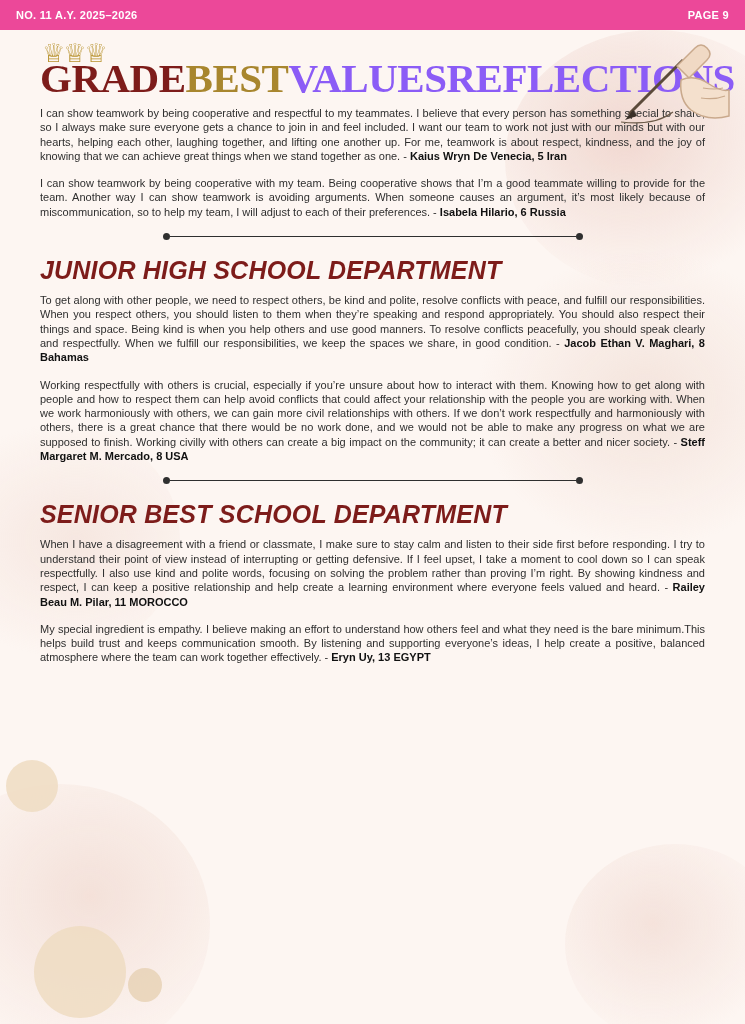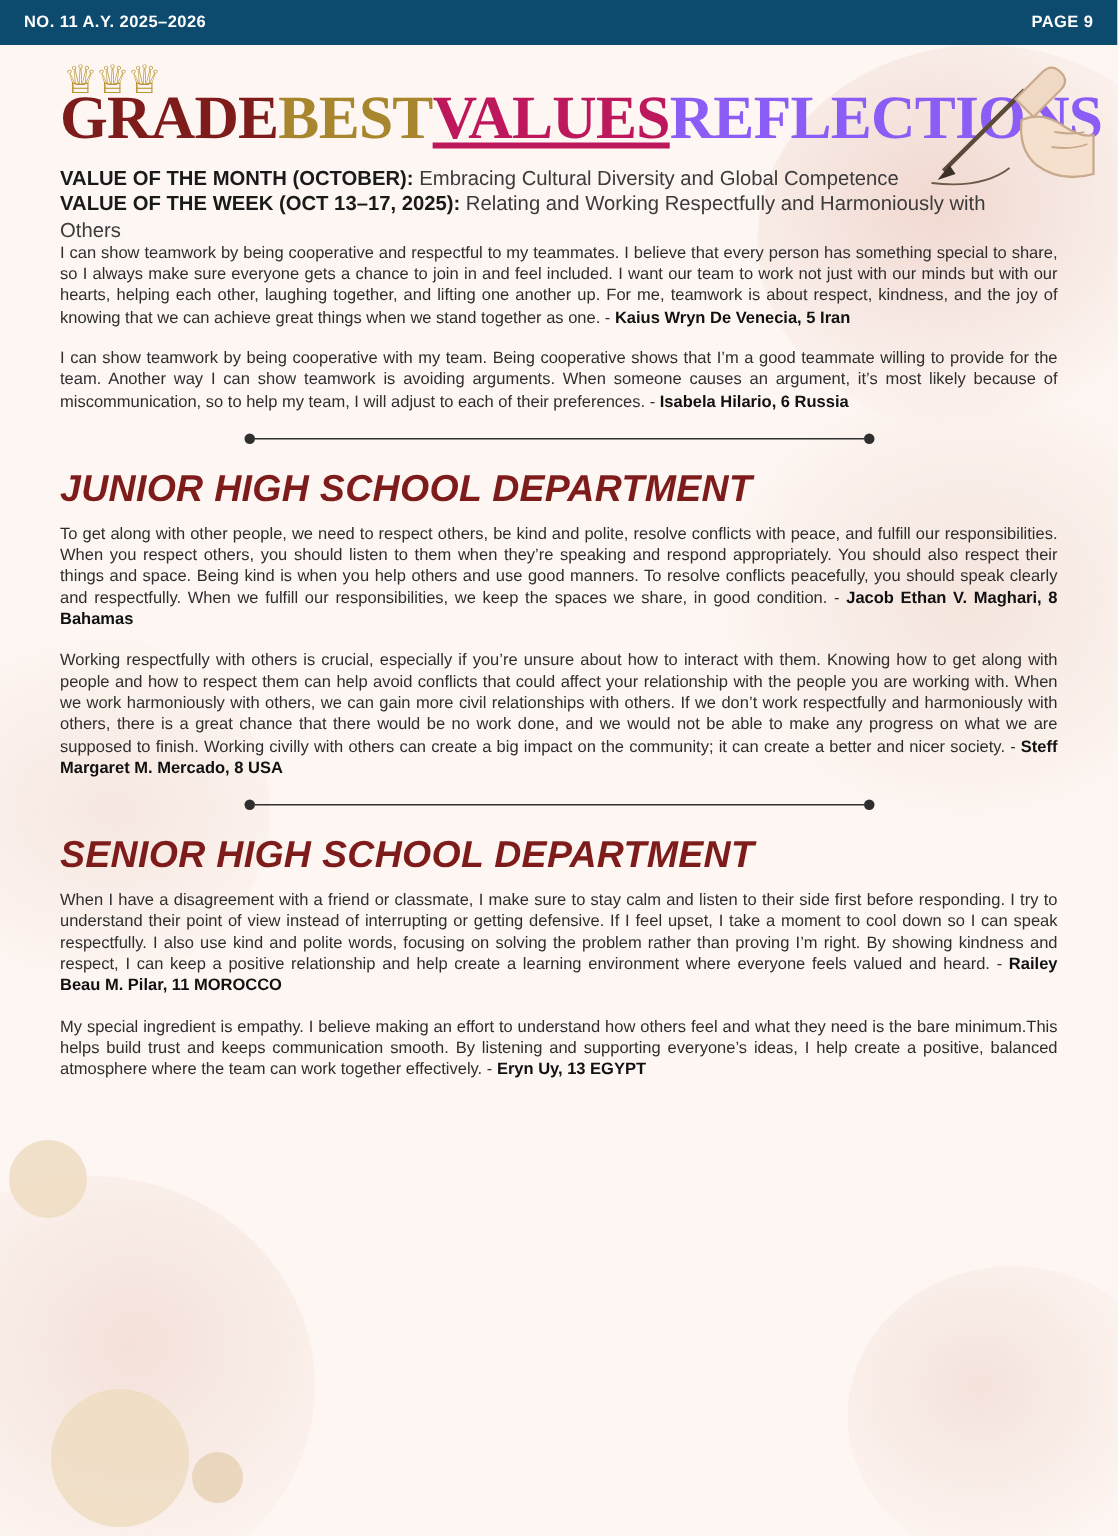--- a/index.html
+++ b/index.html
@@ -61,21 +61,21 @@
   }
   .circle-1 { width: 52px; height: 52px; left: 6px;  top: 760px; }
   .circle-2 { width: 92px; height: 92px; left: 34px; top: 926px; }
   .circle-3 { width: 34px; height: 34px; left: 128px; top: 968px; background:#e8d2b6; }
 
   
   .topbar {
     position: relative;
     z-index: 3;
     height: 30px;
-    background: #0c4a6e;
+    background: #ec4899;
     color: #ffffff;
     display: flex;
     align-items: center;
     justify-content: space-between;
     padding: 12px 16px;
     box-sizing: border-box;
     font-size: 11px;
     font-weight: bold;
     letter-spacing: .3px;
   }
@@ -107,21 +107,21 @@
     top: 18px;
     white-space: nowrap;
     font-family: "Liberation Serif", serif;
     font-weight: bold;
     font-size: 41px;
     line-height: 1;
     letter-spacing: -0.5px;
   }
   .mt-kings   { color: #7d1c1a; }
   .mt-best    { color: #a8862e; text-align: center; }
-  .mt-values  { color: #be185d; text-decoration: underline; }
+  .mt-values  { color: #8b5cf6; }
   .mt-reflect { color: #8b5cf6; }
 
   .hand {
     position: absolute;
     right: -26px;
     top: -4px;
     width: 120px;
     height: 96px;
   }
 
@@ -205,41 +205,37 @@
       <path d="M18 78 L72 24" stroke="#5b4a3a" stroke-width="3" fill="none"></path>
       <path d="M14 84 L22 74 L26 80 Z" fill="#3a3028"></path>
       <path d="M66 30 L84 12 q6-6 12 0 q6 6 0 12 L78 42 Z" fill="#f0d9c4" stroke="#c9a98c" stroke-width="1.5"></path>
       <path d="M70 44 q14 -6 28 4 q12 8 20 6 l0 26 q-22 6 -38 -6 q-12 -10 -10 -30 Z" fill="#f4e0cd" stroke="#c9a98c" stroke-width="1.5"></path>
       <path d="M92 52 q12 2 20 0" stroke="#c9a98c" stroke-width="1.2" fill="none"></path>
       <path d="M90 62 q14 2 24 -2" stroke="#c9a98c" stroke-width="1.2" fill="none"></path>
       <path d="M10 86 q34 4 52 -10" stroke="#6b5a48" stroke-width="1.2" fill="none"></path>
     </svg>
   </div>
 
-  <div class="value-block">
-    <b>VALUE OF THE MONTH (OCTOBER):</b><span> Embracing Cultural Diversity and Global Competence</span><br>
-    <b>VALUE OF THE WEEK (OCT 13–17, 2025):</b><span> Relating and Working Respectfully and Harmoniously with Others</span>
-  </div>
 
   <p class="entry"><span>I can show teamwork by being cooperative and respectful to my teammates. I believe that every person has something special to share, so I always make sure everyone gets a chance to join in and feel included. I want our team to work not just with our minds but with our hearts, helping each other, laughing together, and lifting one another up. For me, teamwork is about respect, kindness, and the joy of knowing that we can achieve great things when we stand together as one. - </span><b>Kaius Wryn De Venecia, 5 Iran</b></p>
   <p class="entry"><span>I can show teamwork by being cooperative with my team. Being cooperative shows that I’m a good teammate willing to provide for the team. Another way I can show teamwork is avoiding arguments. When someone causes an argument, it’s most likely because of miscommunication, so to help my team, I will adjust to each of their preferences. - </span><b>Isabela Hilario, 6 Russia</b></p>
 
   <div class="divider">
     <div class="dot"></div>
     <div class="line"></div>
     <div class="dot"></div>
   </div>
 
   <h2 class="dept">JUNIOR HIGH SCHOOL DEPARTMENT</h2>
   <p class="entry"><span>To get along with other people, we need to respect others, be kind and polite, resolve conflicts with peace, and fulfill our responsibilities. When you respect others, you should listen to them when they’re speaking and respond appropriately. You should also respect their things and space. Being kind is when you help others and use good manners. To resolve conflicts peacefully, you should speak clearly and respectfully. When we fulfill our responsibilities, we keep the spaces we share, in good condition. - </span><b>Jacob Ethan V. Maghari, 8 Bahamas</b></p>
   <p class="entry"><span>Working respectfully with others is crucial, especially if you’re unsure about how to interact with them. Knowing how to get along with people and how to respect them can help avoid conflicts that could affect your relationship with the people you are working with. When we work harmoniously with others, we can gain more civil relationships with others. If we don’t work respectfully and harmoniously with others, there is a great chance that there would be no work done, and we would not be able to make any progress on what we are supposed to finish. Working civilly with others can create a big impact on the community; it can create a better and nicer society. - </span><b>Steff Margaret M. Mercado, 8 USA</b></p>
 
   <div class="divider">
     <div class="dot"></div>
     <div class="line"></div>
     <div class="dot"></div>
   </div>
 
-  <h2 class="dept">SENIOR HIGH SCHOOL DEPARTMENT</h2>
+  <h2 class="dept">SENIOR BEST SCHOOL DEPARTMENT</h2>
   <p class="entry"><span>When I have a disagreement with a friend or classmate, I make sure to stay calm and listen to their side first before responding. I try to understand their point of view instead of interrupting or getting defensive. If I feel upset, I take a moment to cool down so I can speak respectfully. I also use kind and polite words, focusing on solving the problem rather than proving I’m right. By showing kindness and respect, I can keep a positive relationship and help create a learning environment where everyone feels valued and heard. - </span><b>Railey Beau M. Pilar, 11 MOROCCO</b></p>
   <p class="entry"><span>My special ingredient is empathy. I believe making an effort to understand how others feel and what they need is the bare minimum.This helps build trust and keeps communication smooth. By listening and supporting everyone’s ideas, I help create a positive, balanced atmosphere where the team can work together effectively. - </span><b>Eryn Uy, 13 EGYPT</b></p>
 
 </div>
 
 </body></html>

